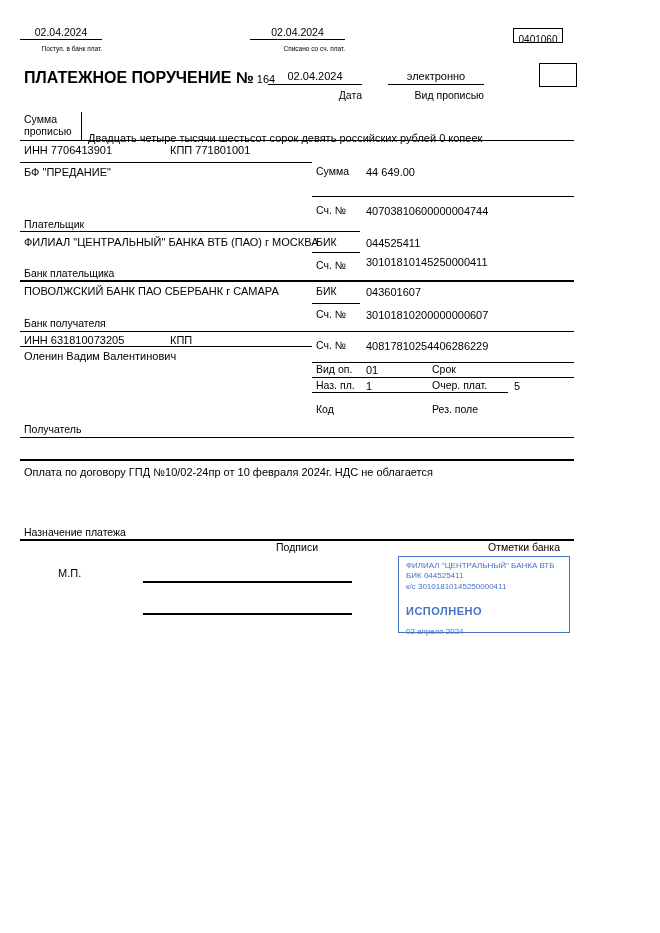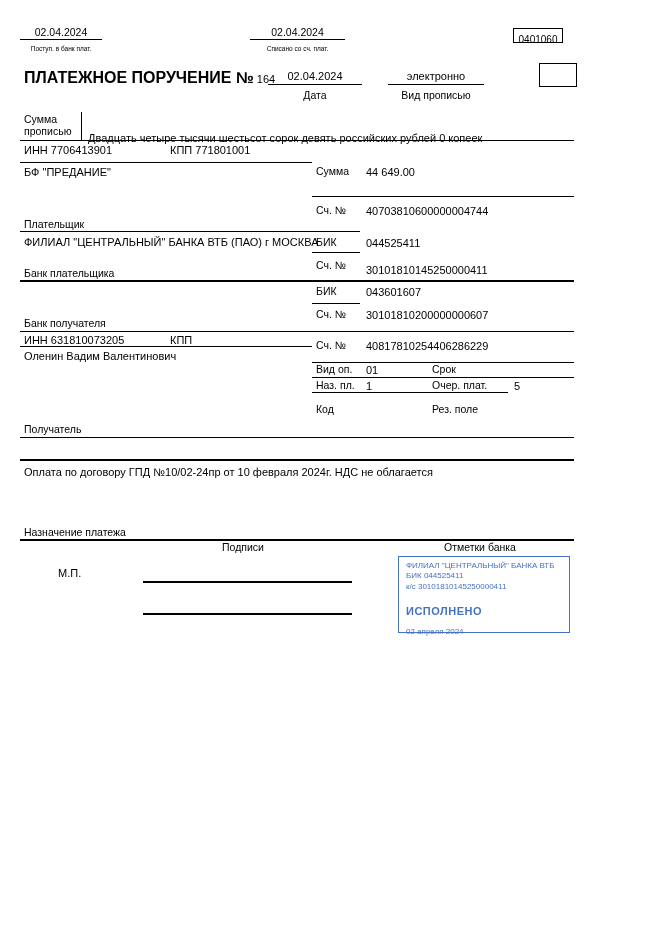--- a/index.html
+++ b/index.html
@@ -6,21 +6,21 @@
   .page {
     position:relative; width:660px; height:933px; background:#ffffff;
     font-family:"Liberation Sans", sans-serif; color:#000;
     overflow:hidden;
   }
   .t { position:absolute; font-size:11px; line-height:1.12; white-space:nowrap; }
   .wrap { white-space:normal; }
   .lbl { font-size:10.5px; }
   .tiny { font-size:6.5px; }
   .bold { font-weight:bold; }
-  .ctr { text-align:center; }
+  .ctr { text-align:right; }
   .hl { position:absolute; background:#000; }
   .vl { position:absolute; background:#000; }
   .ubox { position:absolute; border-bottom:1.5px solid #000; text-align:center; }
   .frame { position:absolute; border:1.5px solid #000; box-sizing:border-box; }
   .stamp {
     position:absolute; box-sizing:border-box;
     border:1.5px solid #4472c4; color:#4472c4;
     padding:4px 7px; font-size:8px; line-height:1.3;
   }
   .stamp .status { font-weight:bold; font-size:11px; margin-top:12px; letter-spacing:0.5px; }
@@ -82,23 +82,24 @@
 
   <div class="t lbl" style="left:316px; top:205px;">Сч. №</div>
   <div class="t" style="left:366px; top:205px;">40703810600000004744</div>
 
   <div class="t" style="left:24px; top:236px;">ФИЛИАЛ "ЦЕНТРАЛЬНЫЙ" БАНКА ВТБ (ПАО) г МОСКВА</div>
   <div class="t lbl" style="left:24px; top:268px;">Банк плательщика</div>
   <div class="t lbl" style="left:316px; top:237px;">БИК</div>
   <div class="t" style="left:366px; top:237px;">044525411</div>
   <div class="hl" style="left:312px; top:252px; width:48px; height:1px;"></div>
   <div class="t lbl" style="left:316px; top:260px;">Сч. №</div>
-  <div class="t" style="left:366px; top:264px;">30101810145250000411</div>
+  <div class="t" style="left:366px; top:256px;">30101810145250000411</div>
   <div class="hl" style="left:20px; top:280px; width:554px; height:1.5px;"></div>
 
+  <div class="t" style="left:24px; top:285px;">ПОВОЛЖСКИЙ БАНК ПАО СБЕРБАНК г САМАРА</div>
   <div class="t lbl" style="left:24px; top:318px;">Банк получателя</div>
   <div class="t lbl" style="left:316px; top:286px;">БИК</div>
   <div class="t" style="left:366px; top:286px;">043601607</div>
   <div class="hl" style="left:312px; top:303px; width:48px; height:1px;"></div>
   <div class="t lbl" style="left:316px; top:309px;">Сч. №</div>
   <div class="t" style="left:366px; top:309px;">30101810200000000607</div>
   <div class="hl" style="left:20px; top:331px; width:554px; height:1px;"></div>
 
   <div class="t" style="left:24px; top:334px;">ИНН 631810073205</div>
   <div class="vl" style="left:165px; top:331px; height:15px;"></div>

